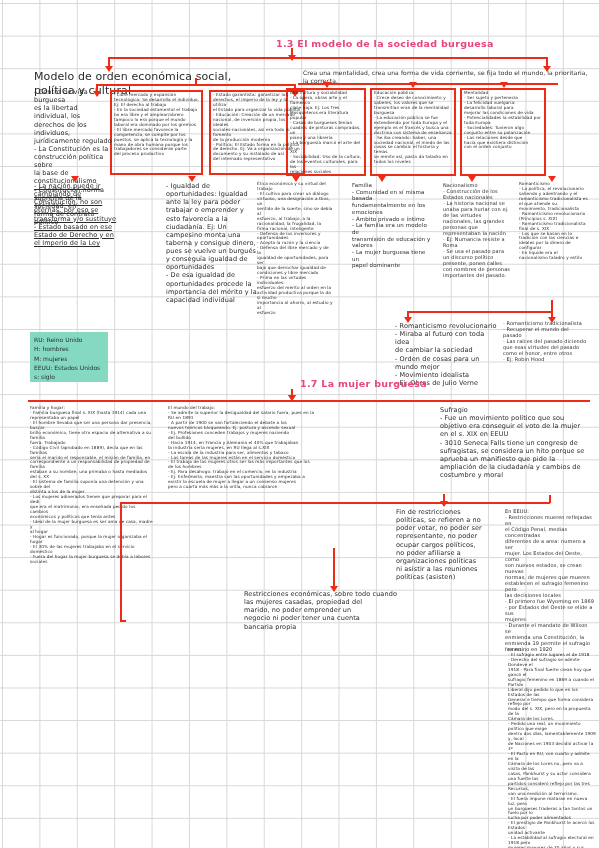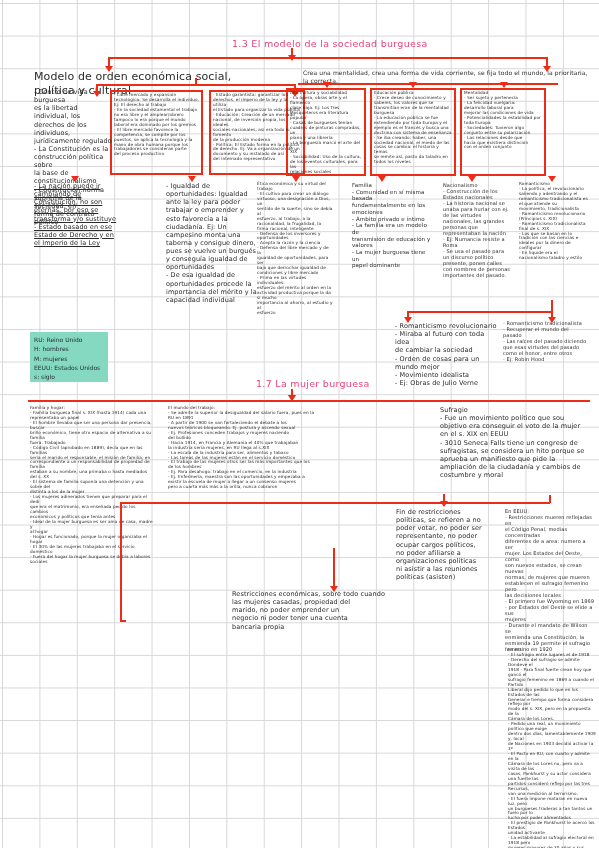--- a/index.html
+++ b/index.html
@@ -24,23 +24,24 @@
   .abs { position:absolute; }
   .tx {
     color:#2b2b2b;
     line-height:1.18;
     white-space:pre-wrap;
     letter-spacing:.1px;
   }
   .title {
     color:#e8457f;
     font-size:9.5px;
-    font-weight:400;
+    font-weight:700;
     letter-spacing:.3px;
     white-space:nowrap;
+    margin-left:44px;
   }
   
   .rl { position:absolute; background:#ee2b14; }
   .hline { height:2px; }
   .vline { width:2px; }
   .boxred {
     position:absolute;
     border:2px solid #ee2b14;
     background:transparent;
   }
@@ -358,21 +359,21 @@
 
 <div class="abs tx s65" style="left:396px; top:508px; width:100px;">Fin de restricciones
 políticas, se refieren a no
 poder votar, no poder ser
 representante, no poder
 ocupar cargos políticos,
 no poder afiliarse a
 organizaciones políticas
 ni asistir a las reuniones
 políticas (asisten)</div>
-<div class="abs tx s65" style="left:232px; top:590px; width:155px;">Restricciones económicas, sobre todo cuando
+<div class="abs tx s65" style="left:244px; top:590px; width:155px;">Restricciones económicas, sobre todo cuando
 las mujeres casadas, propiedad del
 marido, no poder emprender un
 negocio ni poder tener una cuenta
 bancaria propia</div>
 <div class="abs tx s5" style="left:505px; top:508px; width:90px;">En EEUU:
 - Restricciones mueren reflejadas en
 el Código Penal, medias concentradas
 diferentes de a area: numero a ser
 mujer. Los Estados del Oeste, como
 son nuevos estados, se crean nuevas

